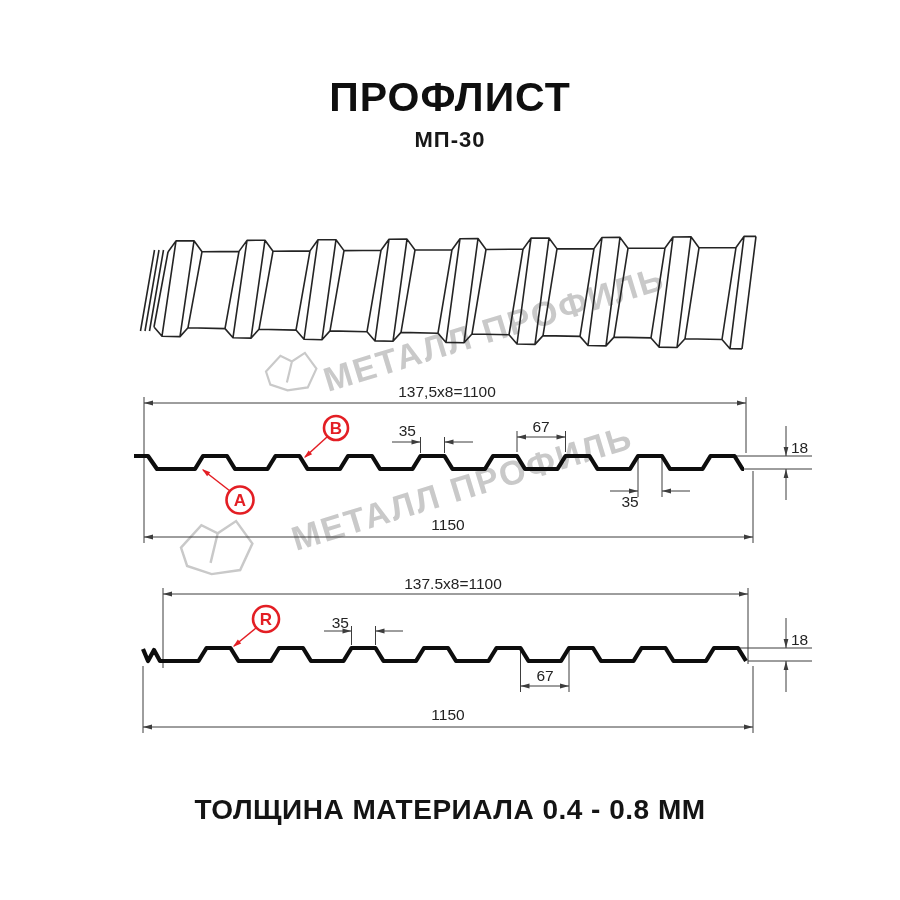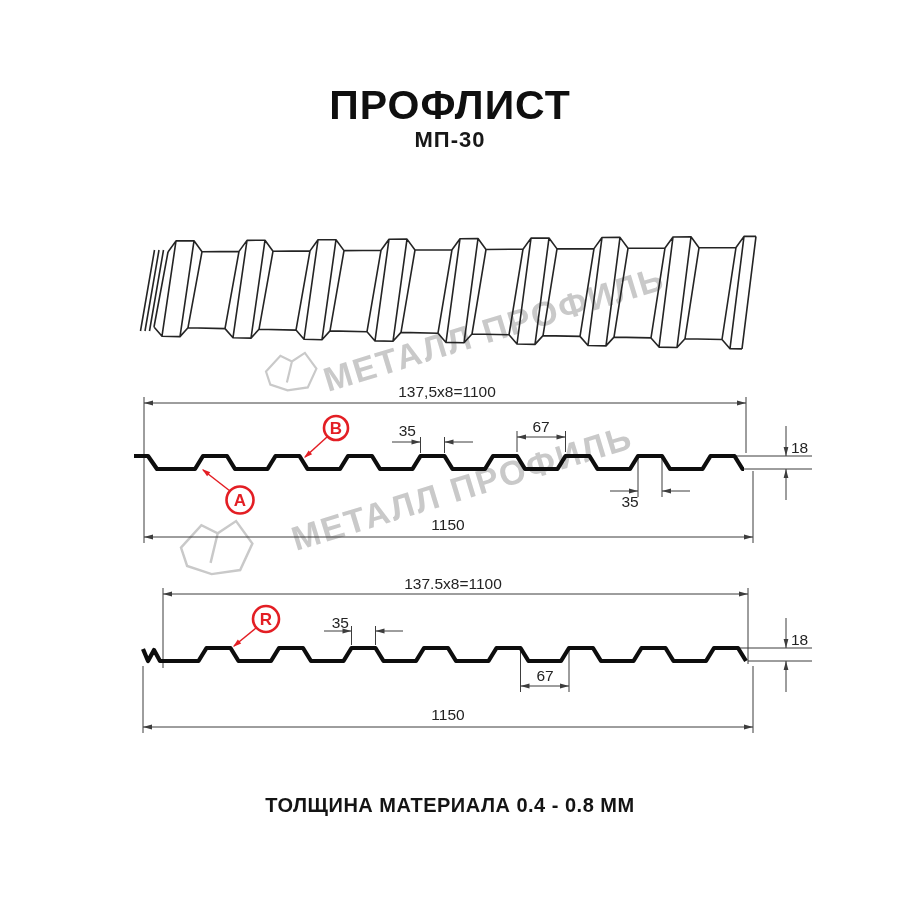--- a/index.html
+++ b/index.html
@@ -1,23 +1,23 @@
 <!DOCTYPE html>
 <html><head>
 <meta charset="utf-8">
 <style>
   html,body{margin:0;padding:0;background:#ffffff;}
   .canvas{position:relative;width:900px;height:900px;background:#fff;overflow:hidden;
           font-family:"Liberation Sans", sans-serif;}
   .page-title{position:absolute;top:74px;left:0;width:900px;text-align:center;
-          font-size:41px;font-weight:700;letter-spacing:1px;color:#0f0f0f;margin-top:8px;}
+          font-size:41px;font-weight:700;letter-spacing:1px;color:#0f0f0f;}
   .page-subtitle{position:absolute;top:127px;left:0;width:900px;text-align:center;
           font-size:22px;font-weight:600;letter-spacing:1px;color:#171717;}
   .thickness-note{position:absolute;top:794px;left:0;width:900px;text-align:center;
-          font-size:20px;font-weight:600;letter-spacing:0.5px;color:#141414;}
+          font-size:28px;font-weight:600;letter-spacing:0.5px;color:#141414;}
   svg{position:absolute;left:0;top:0;}
   .dim-text{font-size:15.5px;fill:#232323;font-family:"Liberation Sans", sans-serif;}
   .red-letter{font-size:17px;fill:#e31e24;font-weight:600;text-anchor:middle;
           font-family:"Liberation Sans", sans-serif;}
   .wm-text{font-size:34px;font-weight:700;letter-spacing:2px;fill:#c9c9c9;
           font-family:"Liberation Sans", sans-serif;}
 </style>
 </head>
 <body>
 

